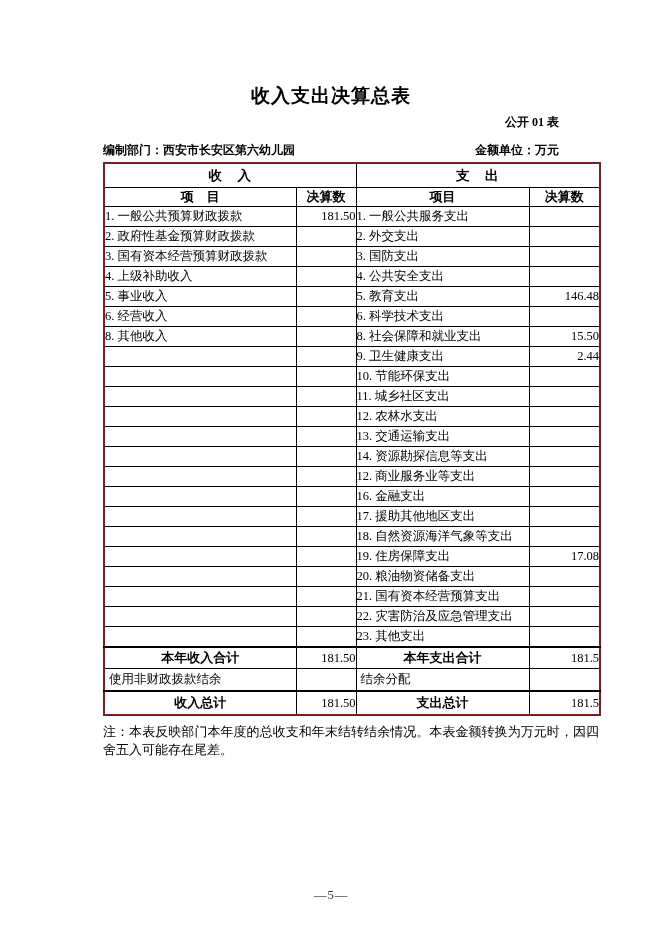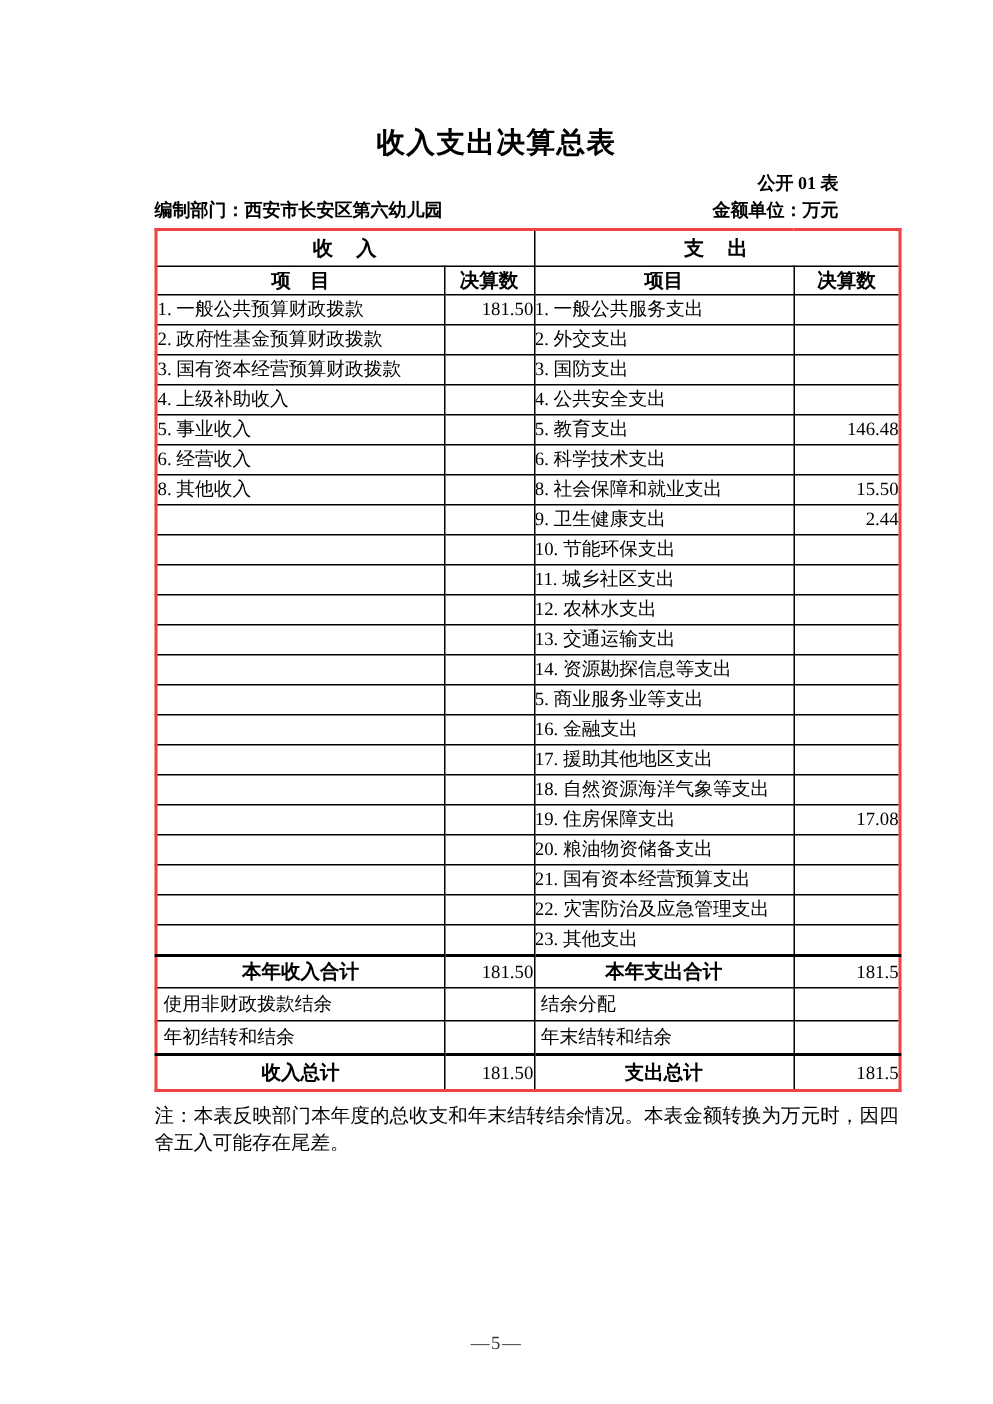--- a/index.html
+++ b/index.html
@@ -15,25 +15,25 @@
     font-size:19px; line-height:24px; font-weight:bold;
     text-align:center; letter-spacing:1px;
   }
   .form-label {
     margin-top:7px; text-align:right;
     font-weight:bold; font-size:12px; line-height:15px;
   }
   .meta-row {
     display:flex; justify-content:space-between;
     font-weight:bold; font-size:12px; line-height:15px;
-    margin-top:3px; margin-bottom:4px;
+    margin-top:13px; margin-bottom:4px;
   }
   table.acct {
     width:496px; table-layout:fixed;
-    border-collapse:collapse; border:2px solid #ef4444;
+    border-collapse:collapse; border:2px solid #7f1d1d;
     font-size:12.5px;
   }
   table.acct th, table.acct td {
     border:1px solid #000; padding:0;
     overflow:hidden; white-space:nowrap;
   }
   table.acct th { font-weight:bold; text-align:center; }
   th.sec-h { height:23px; font-size:13.5px; letter-spacing:1px; }
   th.col-h { height:18px; font-size:13px; }
   td { height:19px; }
@@ -164,21 +164,21 @@
         </tr>
         <tr>
           <td class="item"></td>
           <td class="amt"></td>
           <td class="item ind2">14. 资源勘探信息等支出</td>
           <td class="amt"></td>
         </tr>
         <tr>
           <td class="item"></td>
           <td class="amt"></td>
-          <td class="item ind2">5. 商业服务业等支出</td>
+          <td class="item ind2">12. 商业服务业等支出</td>
           <td class="amt"></td>
         </tr>
         <tr>
           <td class="item"></td>
           <td class="amt"></td>
           <td class="item ind2">16. 金融支出</td>
           <td class="amt"></td>
         </tr>
         <tr>
           <td class="item"></td>
@@ -227,26 +227,20 @@
           <td class="amt">181.50</td>
           <td class="item">本年支出合计</td>
           <td class="amt">181.5</td>
         </tr>
         <tr class="row-plain">
           <td class="item">使用非财政拨款结余</td>
           <td class="amt"></td>
           <td class="item">结余分配</td>
           <td class="amt"></td>
         </tr>
-        <tr class="row-plain">
-          <td class="item">年初结转和结余</td>
-          <td class="amt"></td>
-          <td class="item">年末结转和结余</td>
-          <td class="amt"></td>
-        </tr>
         <tr class="row-grand">
           <td class="item">收入总计</td>
           <td class="amt">181.50</td>
           <td class="item">支出总计</td>
           <td class="amt">181.5</td>
         </tr>
       </tbody>
   </table>
 
   <p class="note">注：本表反映部门本年度的总收支和年末结转结余情况。本表金额转换为万元时，因四舍五入可能存在尾差。</p>

